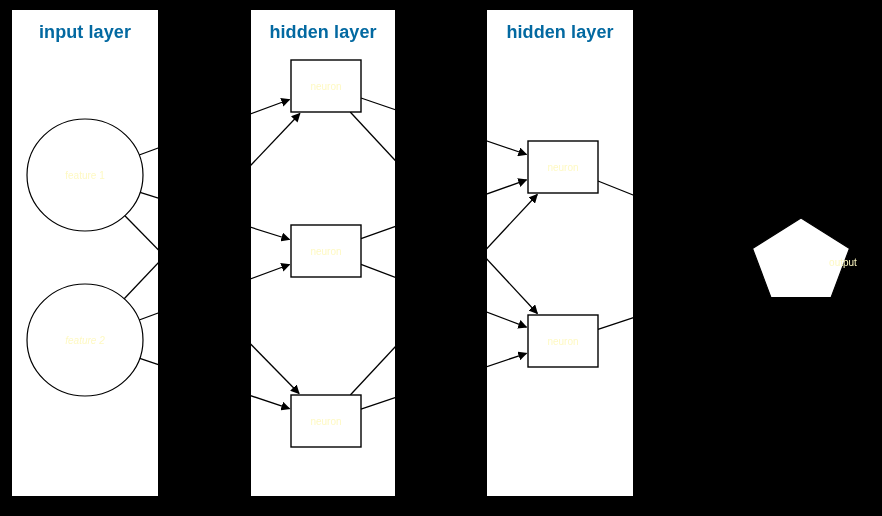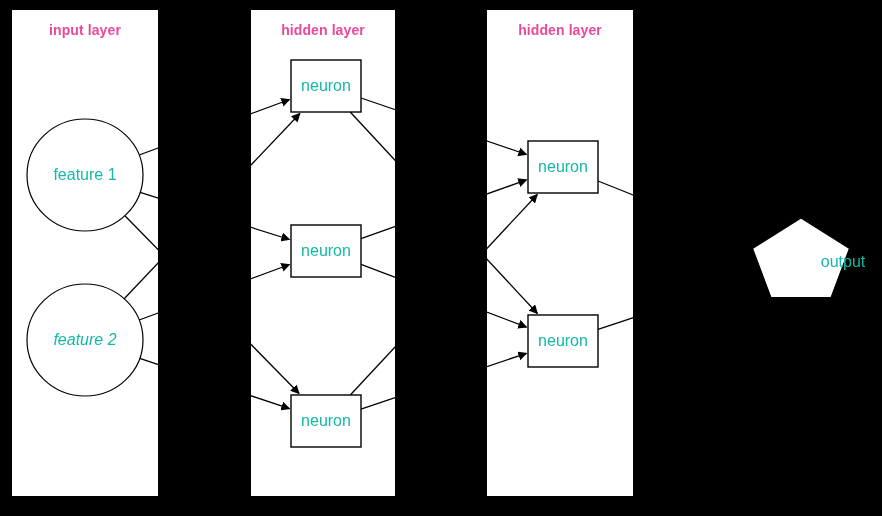--- a/index.html
+++ b/index.html
@@ -2,23 +2,23 @@
 <html><head>
 <meta charset="utf-8">
 <title>Neural Network Diagram</title>
 <style>
   html,body{margin:0;padding:0;background:#000;}
   body{width:882px;height:516px;overflow:hidden;
        font-family:"Liberation Sans", sans-serif;}
   #stage{position:relative;width:882px;height:516px;background:#000;}
   .panel{position:absolute;background:#ffffff;}
   .panel-title{position:absolute;left:0;right:0;top:12px;text-align:center;
-               font-size:14px;font-weight:bold;color:#ec4899;letter-spacing:0.1px;}
+               font-size:18px;font-weight:bold;color:#0369a1;letter-spacing:0.1px;}
   #edges{position:absolute;left:0;top:0;width:882px;height:516px;}
-  .node-label{position:absolute;color:#14b8a6;font-size:16px;
+  .node-label{position:absolute;color:#fef9c3;font-size:10px;
               text-align:center;white-space:nowrap;
               transform:translate(-50%,-50%);pointer-events:none;}
 </style>
 </head>
 <body>
 
 <div id="stage">
 
   <div class="panel" style="left:12px;top:10px;width:146px;height:486px;">
     <div class="panel-title">input layer</div>

